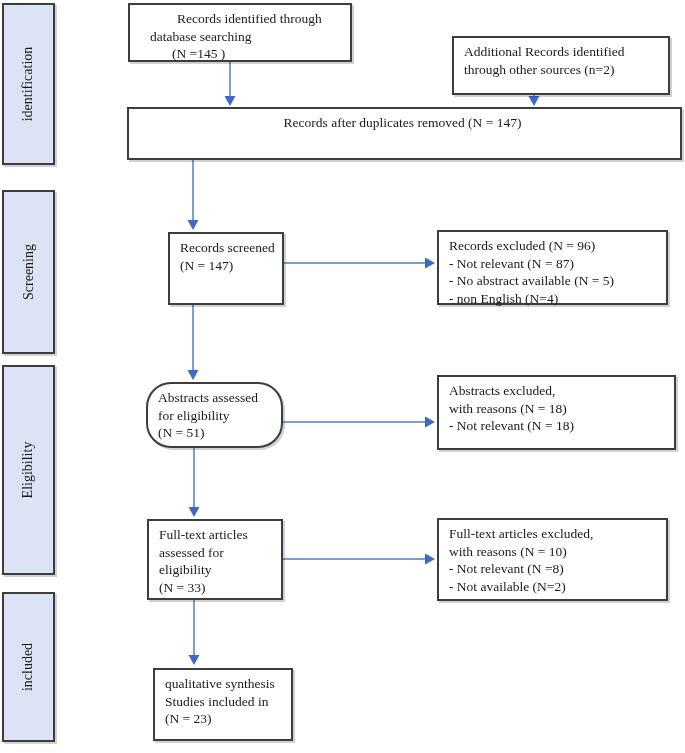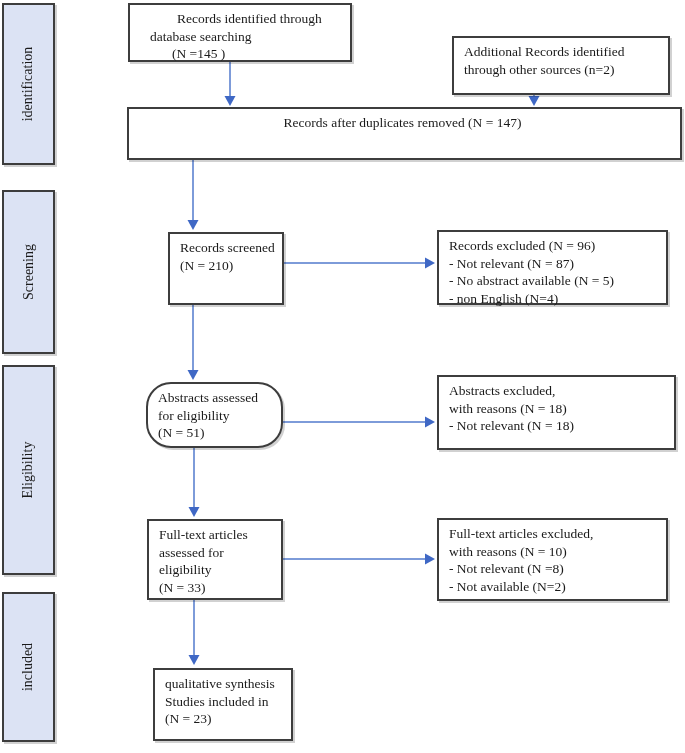--- a/index.html
+++ b/index.html
@@ -111,21 +111,21 @@
     <div class="bline">Additional Records identified</div>
     <div class="bline">through other sources (n=2)</div>
   </div>
 
   <div class="fbox center" style="left:127px;top:107px;width:555px;height:53px;">
     <div class="bline">Records after duplicates removed (N = 147)</div>
   </div>
 
   <div class="fbox" style="left:140px;top:232px;width:116px;height:73px;margin-left:28px;">
     <div class="bline">Records screened</div>
-    <div class="bline">(N = 210)</div>
+    <div class="bline">(N = 147)</div>
   </div>
 
   <div class="fbox" style="left:437px;top:230px;width:231px;height:75px;">
     <div class="bline">Records excluded (N = 96)</div>
     <div class="bline">- Not relevant (N = 87)</div>
     <div class="bline">- No abstract available (N = 5)</div>
     <div class="bline">- non English (N=4)</div>
   </div>
 
   <div class="fbox" style="left:146px;top:382px;width:137px;height:66px;border-radius:25px;">

